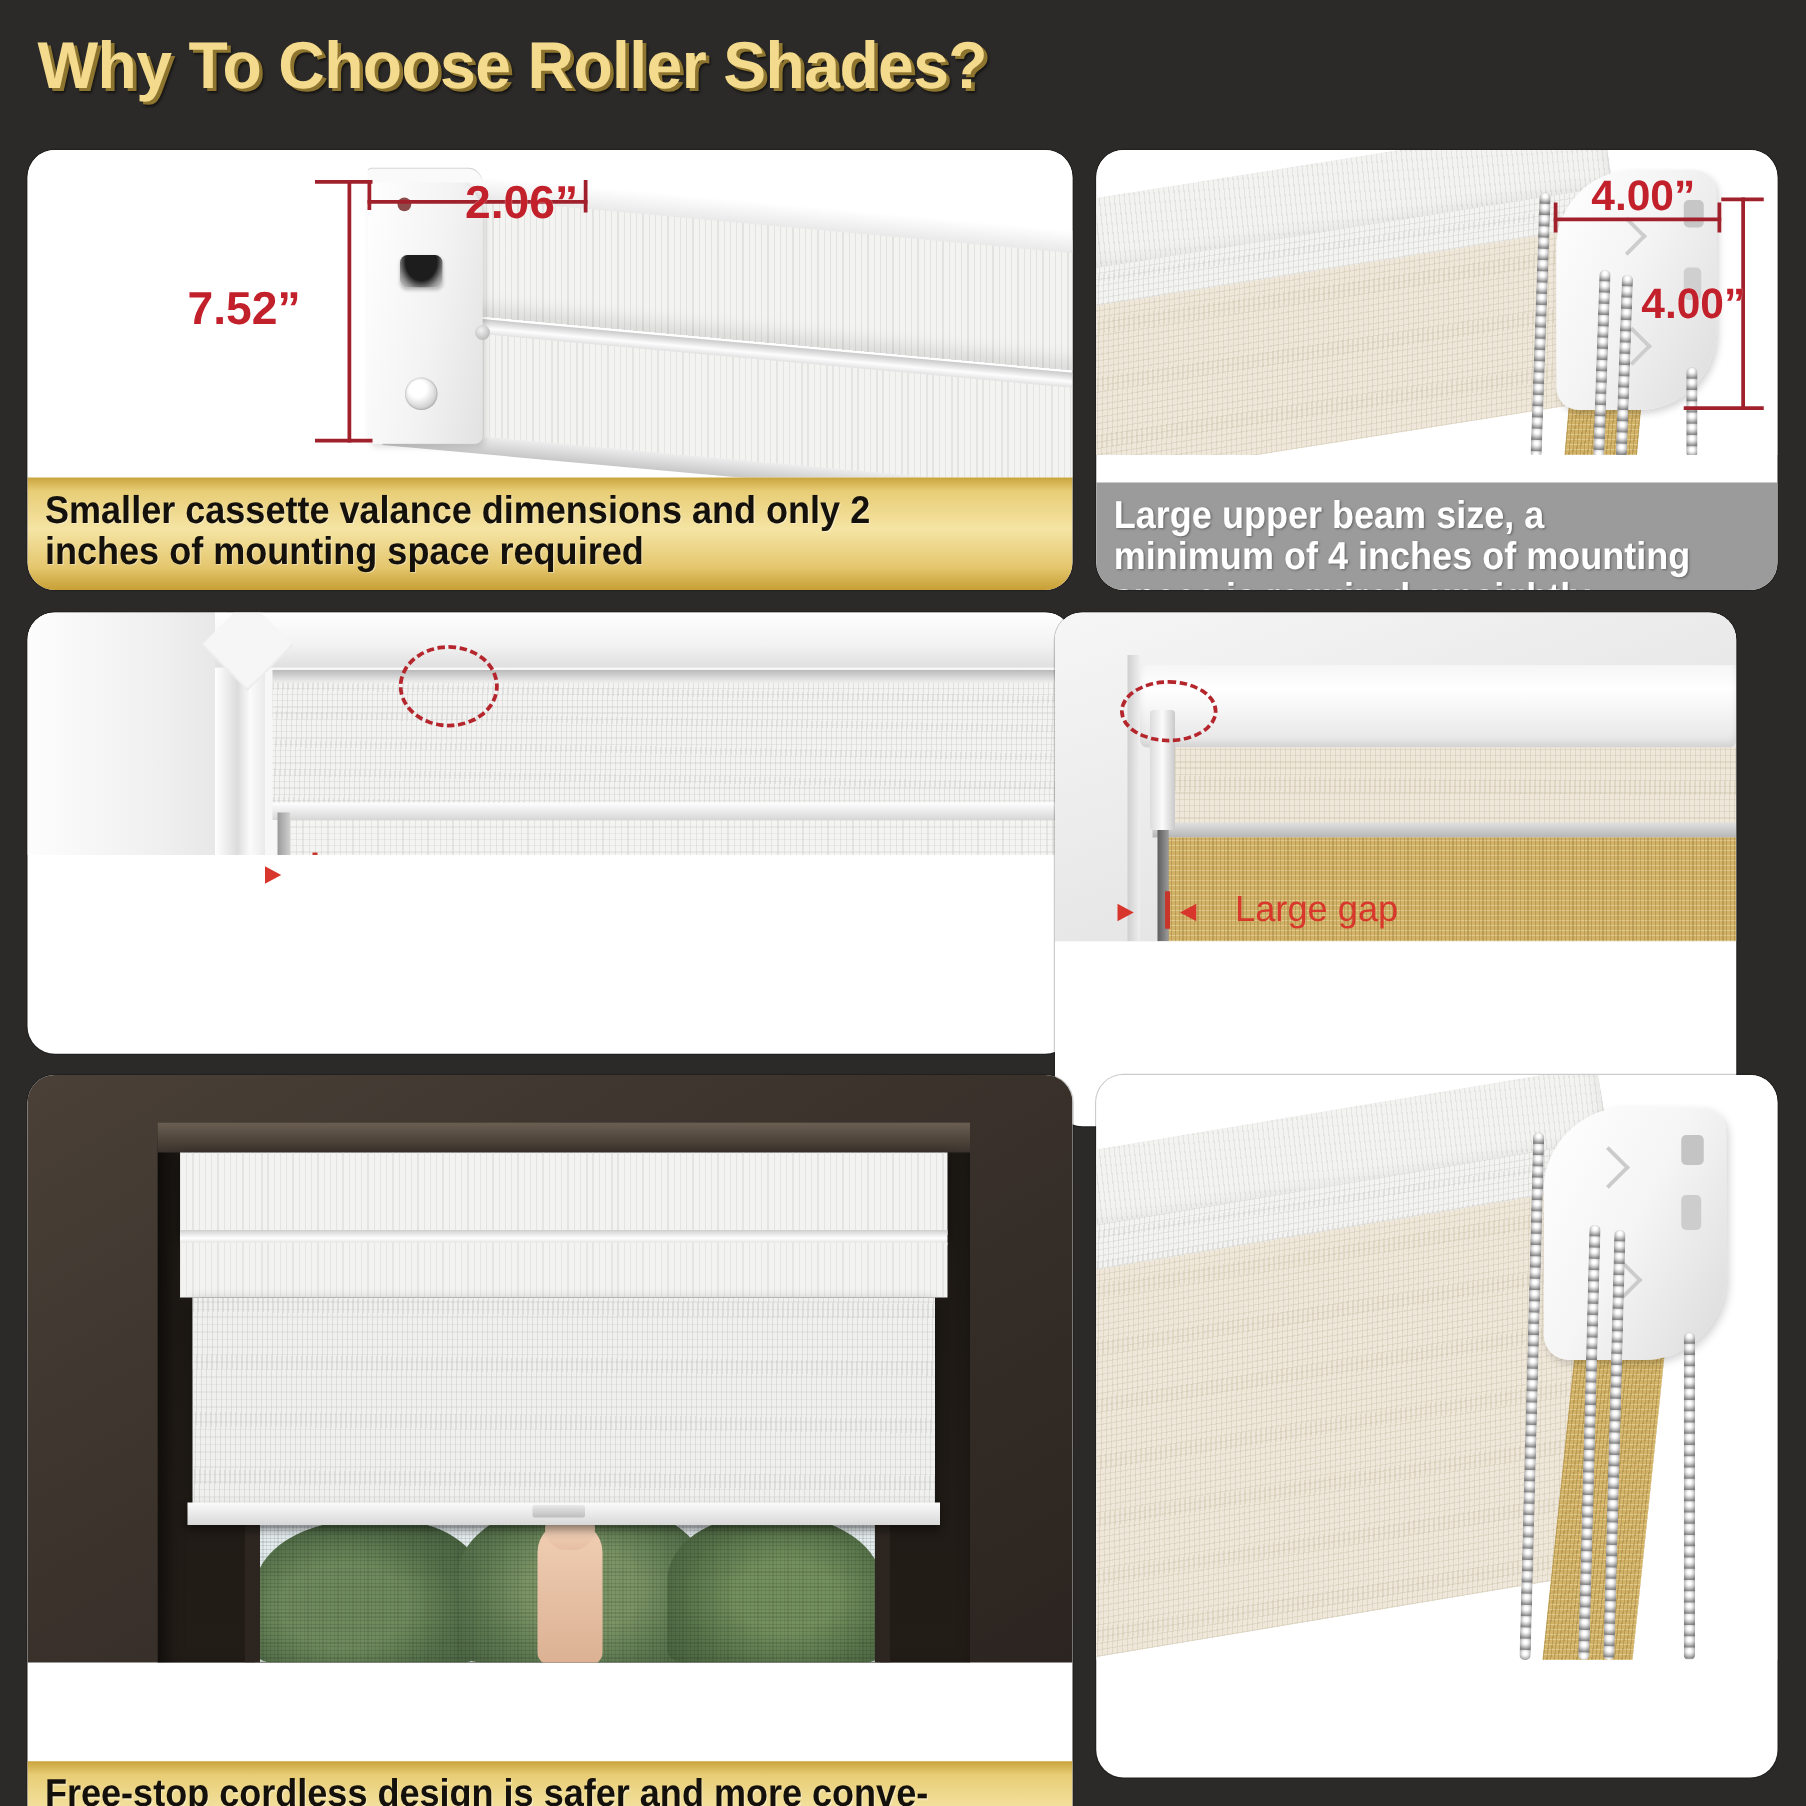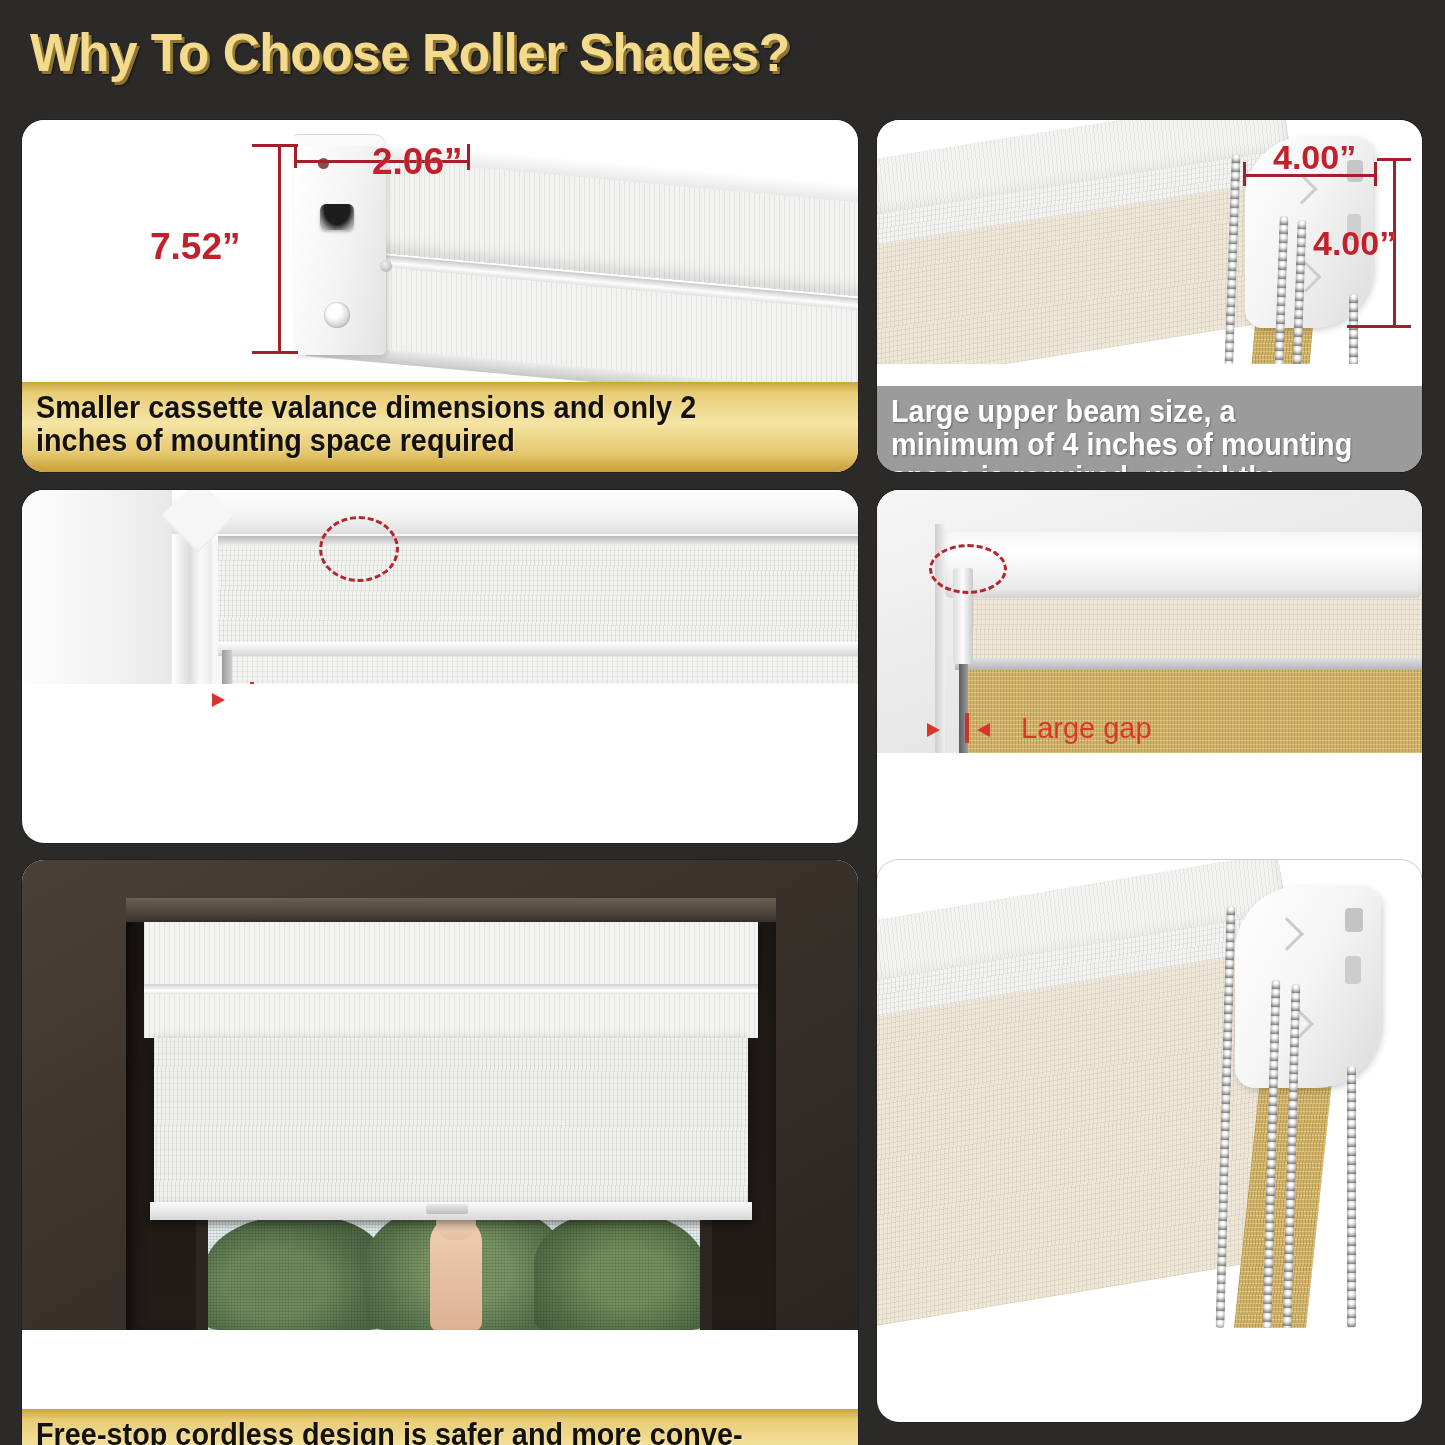--- a/index.html
+++ b/index.html
@@ -230,21 +230,21 @@
 
       <div class="wg" style="left:228px; top:192px; width:4px; height:36px; background:#c8352b;"></div>
       <div class="arrow-l" style="left:236px; top:203px;"></div>
       <div class="gaptxt" style="left:278px; top:192px;">smaller gap</div>
     </div>
 
   </div>
 
   <div class="arrow-r" style="left:212px; top:693px; z-index:5;"></div>
 
-  <div class="panel" style="left:877px; top:490px; width:545px; height:411px;">
+  <div class="panel" style="left:844px; top:490px; width:545px; height:411px;">
     <div class="photo" style="height:263px; background:linear-gradient(180deg,#f4f4f4,#e4e4e4);">
 
       <div class="wg" style="left:0; top:0; width:545px; height:263px; background:linear-gradient(160deg,#f6f6f6,#dcdcdc);"></div>
       <div class="wg" style="left:58px; top:34px; width:10px; height:229px; background:linear-gradient(90deg,#cfcfcf,#efefef);"></div>
 
       <div class="wg" style="left:68px; top:42px; width:477px; height:66px;
                   background:linear-gradient(180deg,#f6f6f6 0%,#ffffff 30%,#e4e4e4 100%);
                   border-radius:0 0 6px 6px;
                   box-shadow:inset 0 -4px 6px rgba(0,0,0,.08);"></div>
 

